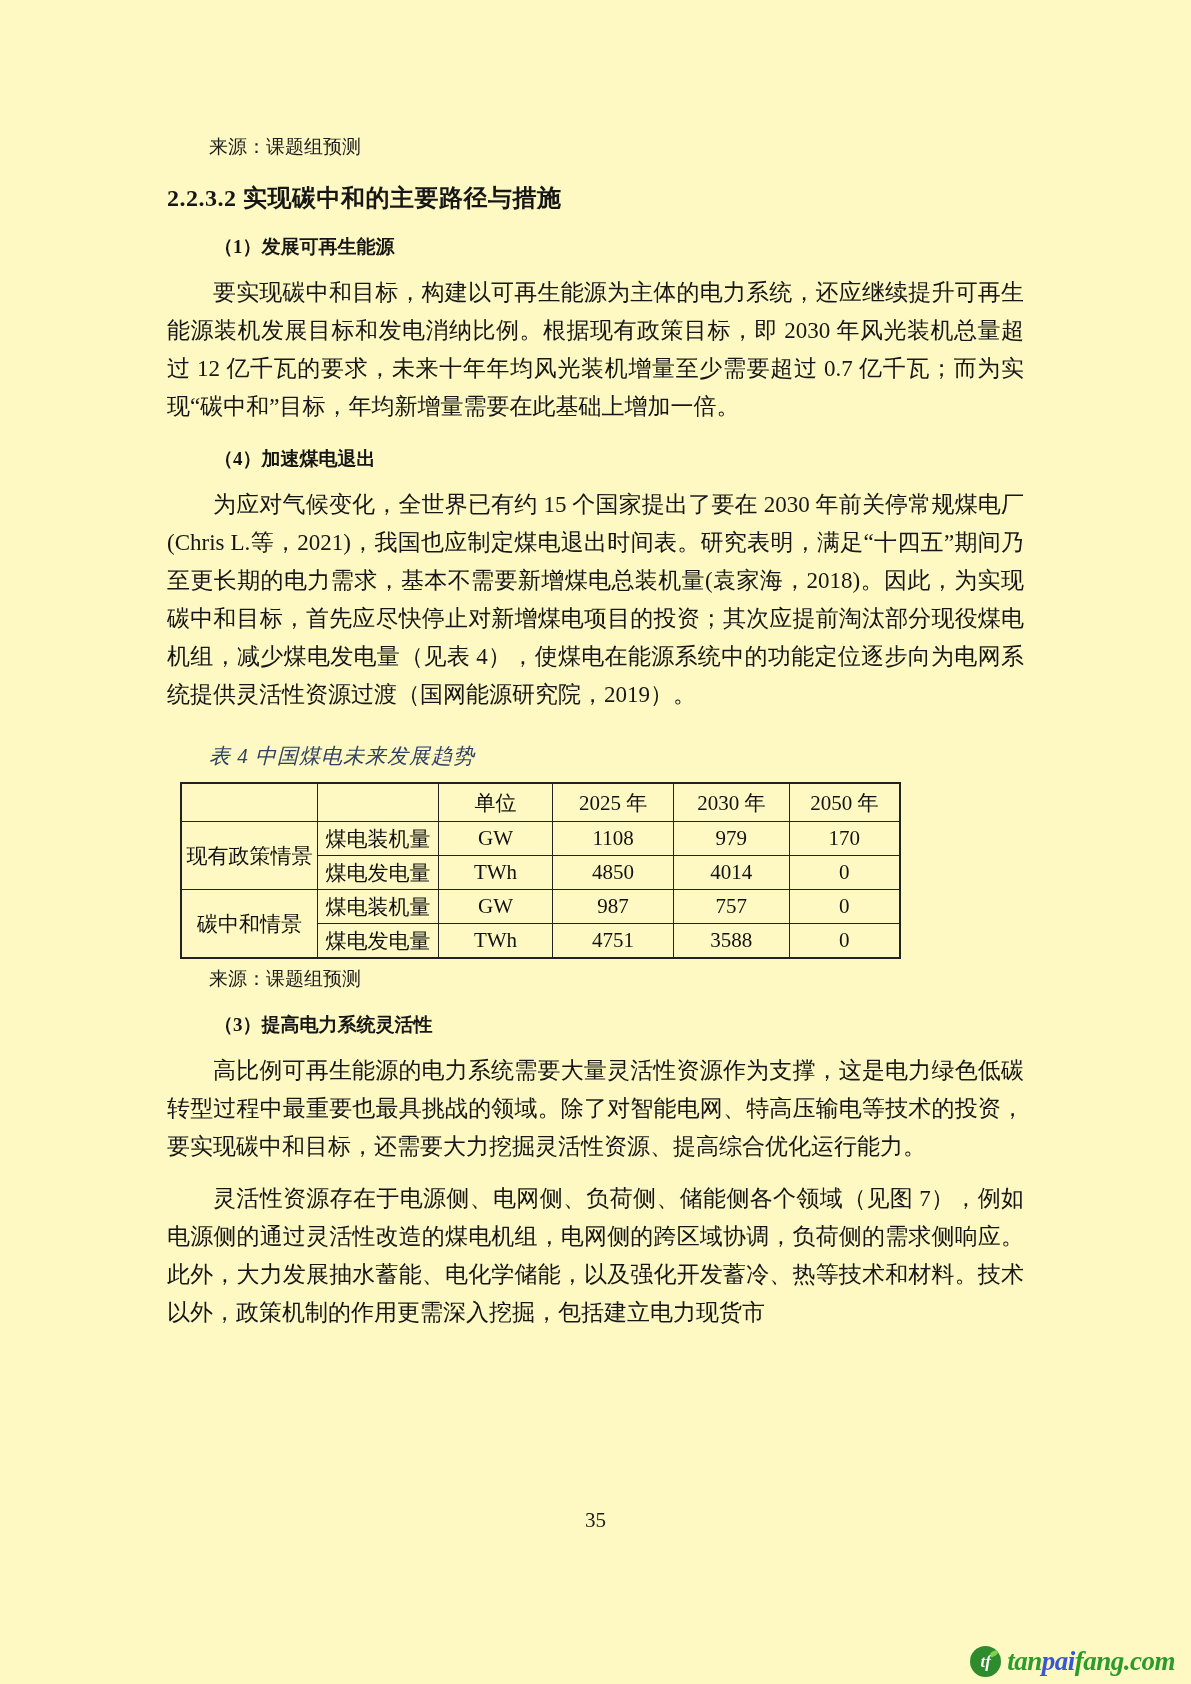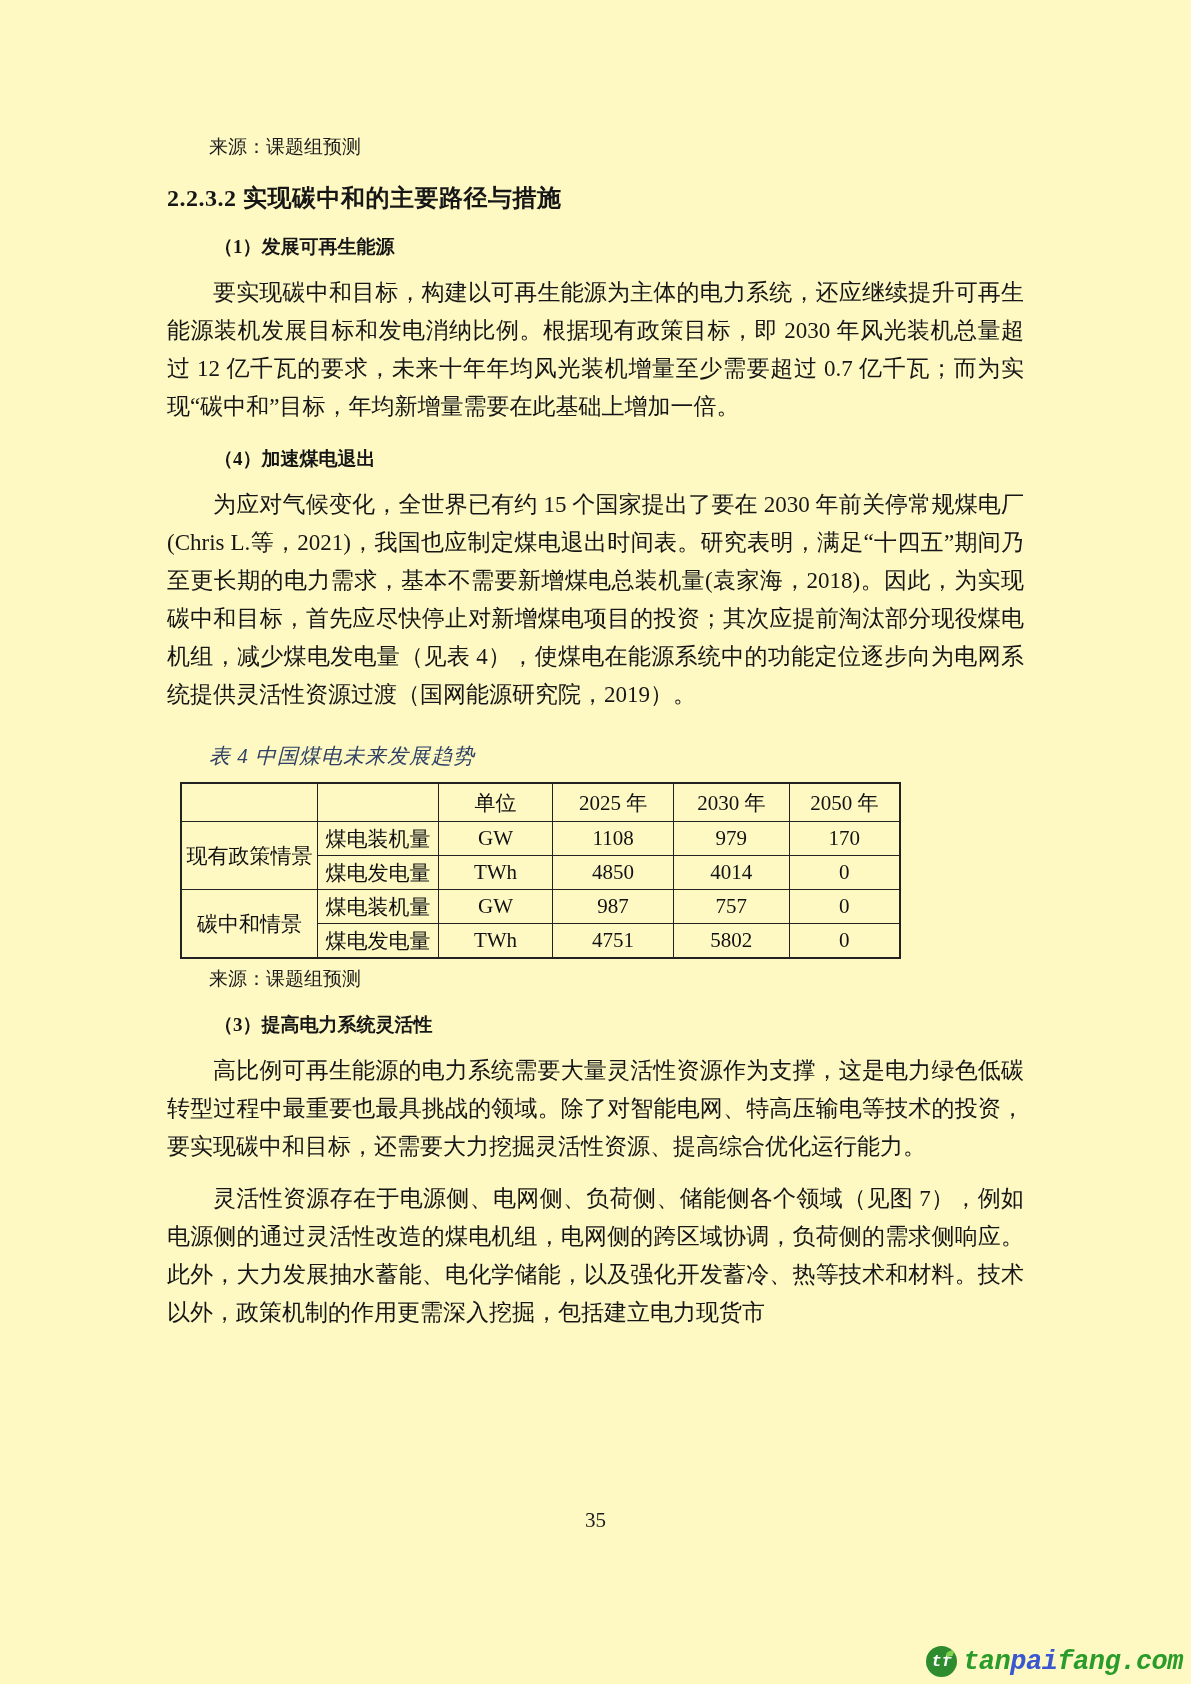--- a/index.html
+++ b/index.html
@@ -65,23 +65,23 @@
   .col-y3       { width:15.4%; }
   .src-note-table { margin-top:7px; }
 
   .page-num {
     position:absolute; left:0; right:0; top:1508px;
     text-align:center;
     font-size:21px; color:#1c1c1c;
   }
 
   .logo {
-    position:absolute; right:8px; top:1646px;
-    display:flex; align-items:center; gap:6px;
-    font-family:Liberation Mono, monospace;
+    position:absolute; right:16px; top:1646px;
+    display:flex; gap:6px;
+    font-family:Liberation Serif, serif;
   }
   .logo-circle {
     width:31px; height:31px; border-radius:50%;
     background:#2e8b2e;
     display:flex; align-items:center; justify-content:center;
     position:relative;
   }
   .logo-circle .tf {
     color:#ffffff; font-size:17px; font-weight:bold; font-style:italic;
     line-height:1;
@@ -148,21 +148,21 @@
         <td>煤电装机量</td>
         <td>GW</td>
         <td>987</td>
         <td>757</td>
         <td>0</td>
       </tr>
       <tr class="row">
         <td>煤电发电量</td>
         <td>TWh</td>
         <td>4751</td>
-        <td>5802</td>
+        <td>3588</td>
         <td>0</td>
       </tr>
     </tbody>
       </table>
 
     <div class="src-note src-note-table">来源：课题组预测</div>
 
     <div class="h-sub">（3）提高电力系统灵活性</div>
     <p class="para">高比例可再生能源的电力系统需要大量灵活性资源作为支撑，这是电力绿色低碳转型过程中最重要也最具挑战的领域。除了对智能电网、特高压输电等技术的投资，要实现碳中和目标，还需要大力挖掘灵活性资源、提高综合优化运行能力。</p>
     <p class="para">灵活性资源存在于电源侧、电网侧、负荷侧、储能侧各个领域（见图 7），例如电源侧的通过灵活性改造的煤电机组，电网侧的跨区域协调，负荷侧的需求侧响应。此外，大力发展抽水蓄能、电化学储能，以及强化开发蓄冷、热等技术和材料。技术以外，政策机制的作用更需深入挖掘，包括建立电力现货市</p>

